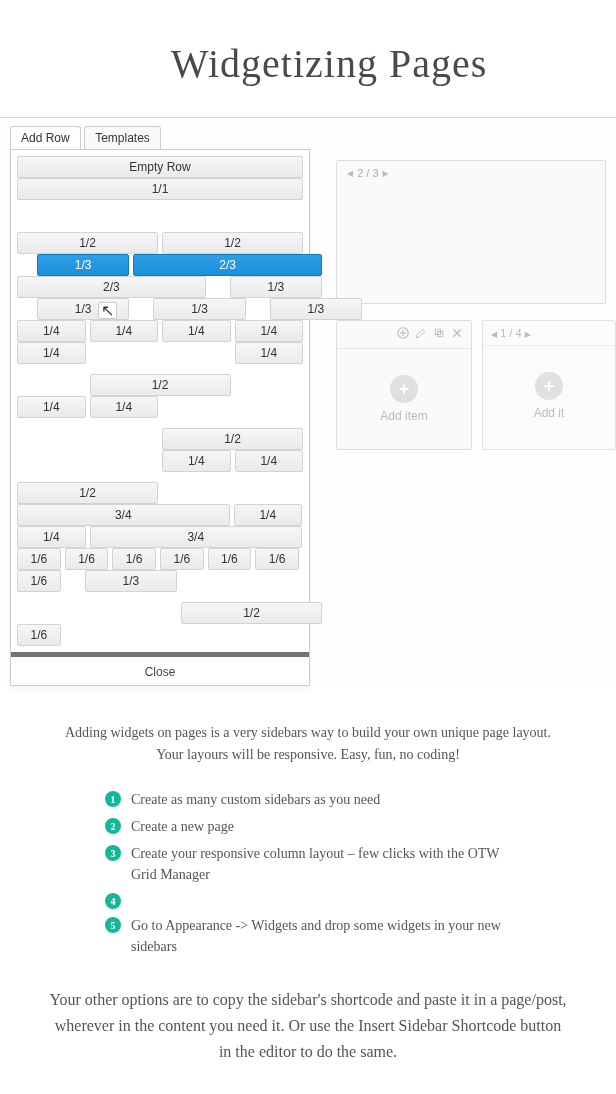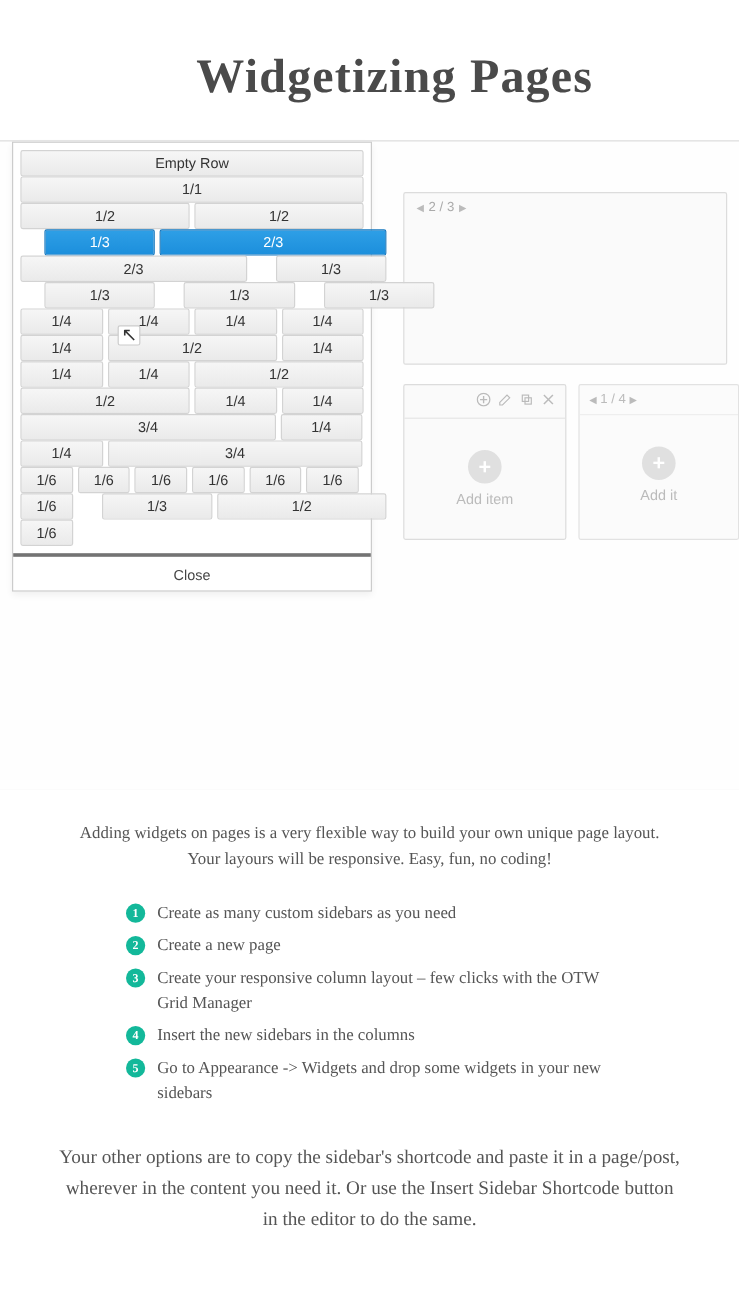--- a/index.html
+++ b/index.html
@@ -1,38 +1,38 @@
 <!DOCTYPE html>
 <html><head>
 <meta charset="utf-8">
 <style>
   * { box-sizing: border-box; margin: 0; padding: 0; }
   body { font-family: -apple-system, BlinkMacSystemFont, "Segoe UI", Helvetica, Arial, sans-serif; background: #fff; width: 616px; color: #333; }
-  .hero-title { font-family: Georgia, "Times New Roman", serif; font-weight: 700; font-size: 40px; text-align: center; color: #4a4a4a; margin: 40px 0 30px; letter-spacing: 1px; padding-left: 42px; }
+  .hero-title { font-family: Georgia, "Times New Roman", serif; font-weight: 400; font-size: 40px; text-align: center; color: #4a4a4a; margin: 40px 0 30px; letter-spacing: 1px; padding-left: 42px; }
   .panel-wrap { background: #f1f1f1; border-top: 1px solid #d9d9d9; }
   .panel-header { padding: 8px 12px; font-size: 14px; font-family: Georgia, serif; color: #555; border-bottom: 1px solid #e0e0e0; background: linear-gradient(#f7f7f7,#eee); }
   .ui-card { background: #fff; padding: 0; position: relative; }
   .tabs { padding: 8px 10px 0; }
   .tab { display: inline-block; padding: 4px 10px; font-size: 12px; border: 1px solid #ccc; border-bottom: none; background: #fafafa; color: #333; border-radius: 3px 3px 0 0; margin-right: -1px; cursor: pointer; }
   .tab.active { background: #fff; font-weight: 500; position: relative; z-index: 2; }
   .dropdown-panel { margin: 0 10px 10px; border: 1px solid #ccc; background: #fff; width: 300px; position: relative; z-index: 3; box-shadow: 0 3px 6px rgba(0,0,0,.06); }
   .dropdown-inner { padding: 6px; }
   .row-choices { display: flex; flex-direction: column; gap: 0; }
   .row-line { display: flex; gap: 4px; }
   .cell-btn { flex: 0 0 auto; background: linear-gradient(#f6f6f6,#eaeaea); border: 1px solid #d3d3d3; font-size: 12px; color: #333; height: 22px; display: flex; align-items: center; justify-content: center; cursor: pointer; border-radius: 2px; }
   .cell-btn.full { flex: 1; }
   .cell-btn.selected { background: linear-gradient(#2e9fe6,#1c8fdc); color: #fff; border-color: #1678bf; }
-  .w1-2 { width: calc(50% - 2px); }
+  .w1-2 { width: calc(50% - 2px); margin-top: 32px; }
   .w1-3 { width: calc(33.333% - 3px); margin-left: 20px; }
   .w2-3 { width: calc(66.666% - 2px); }
   .w1-4 { width: calc(25% - 3px); }
   .w3-4 { width: calc(75% - 2px); }
   .w1-6 { width: calc(16.666% - 4px); }
   .w5-6 { width: calc(83.333% - 2px); }
-  .close-line { text-align: center; padding: 8px 0 6px; font-size: 12px; color: #444; border-top: 3px solid #737373; cursor: pointer; }
+  .close-line { text-align: center; padding: 8px 0 6px; font-size: 12px; color: #444; border-top: 5px solid #737373; cursor: pointer; }
   .cursor-icon { position: absolute; left: 87px; top: 152px; font-size: 16px; pointer-events: none; background:#fff; border:1px solid #ccc; border-radius:2px; padding:1px 2px 0; line-height:14px; }
   .canvas-area { position: absolute; left: 336px; top: 42px; right: 0; }
   .card-frame { border: 1px solid #dcdcdc; background: #fafafa; border-radius: 2px; }
   .card-top { padding: 6px 10px; font-size: 11px; color: #999; display: flex; align-items: center; }
   .pager { color: #aaa; }
   .tri { font-size: 8px; color: #bbb; }
   .card-body { height: 118px; }
   .row2 { display: flex; gap: 10px; margin-top: 16px; }
   .first-col { width:146px; }
   .first-col .toolbar { display:flex; justify-content:flex-end; gap:6px; color:#bbb; font-size:12px; padding:6px 8px; border-bottom:1px solid #e5e5e5;}
@@ -52,20 +52,24 @@
   .tbicon { width:12px; height:12px; display:inline-block; }
 </style>
 </head>
 <body>
 
 <h1 class="hero-title">Widgetizing Pages</h1>
 
 <div class="panel-wrap">
 
   <div class="ui-card" style="position:relative; min-height:540px; background:#fefefe;">
+    <div class="tabs">
+      <span class="tab active">Add Row</span>
+      <span class="tab">Templates</span>
+    </div>
 
     <div class="dropdown-panel">
       <div class="dropdown-inner" style="position:relative;">
         <div class="row-choices">
           <div class="row-line">
               <div class="cell-btn full">Empty Row</div>
             </div>
           <div class="row-line">
               <div class="cell-btn full">1/1</div>
             </div>
@@ -192,41 +196,40 @@
             <span>Add it</span>
           </div>
         </div>
       </div>
     </div>
 
   </div>
 </div>
 
 <div class="description">
-  <span>Adding widgets on pages is a very flexible way to build your own unique page layout.</span><br>
+  <span>Adding widgets on pages is a very sidebars way to build your own unique page layout.</span><br>
   <span>Your layours will be responsive. Easy, fun, no coding!</span>
 </div>
 
 <div class="steps-wrap">
   <div class="steps">
     <div class="step">
         <div class="badge">1</div>
         <div class="text">Create as many custom sidebars as you need</div>
       </div>
     <div class="step">
         <div class="badge">2</div>
         <div class="text">Create a new page</div>
       </div>
     <div class="step">
         <div class="badge">3</div>
         <div class="text">Create your responsive column layout – few clicks with the OTW Grid Manager</div>
       </div>
     <div class="step">
         <div class="badge">4</div>
-        <div class="text">Insert the new sidebars in the columns</div>
       </div>
     <div class="step">
         <div class="badge">5</div>
         <div class="text">Go to Appearance -&gt; Widgets and drop some widgets in your new sidebars</div>
       </div>
   </div>
 </div>
 
 <div class="outro">Your other options are to copy the sidebar's shortcode and paste it in a page/post, wherever in the content you need it. Or use the Insert Sidebar Shortcode button in the editor to do the same.</div>
 

